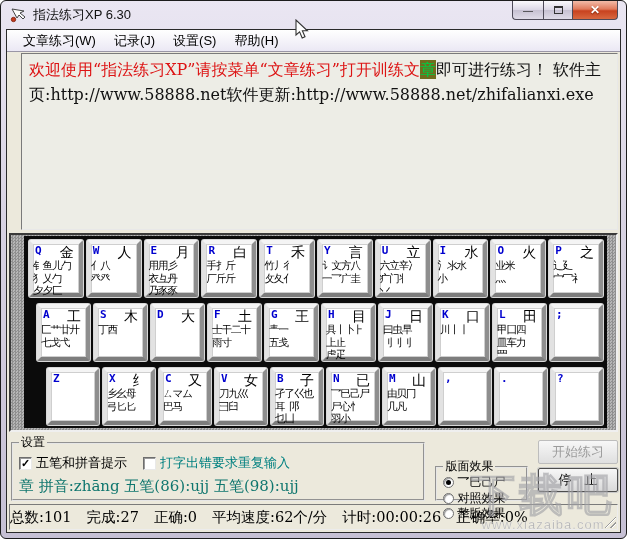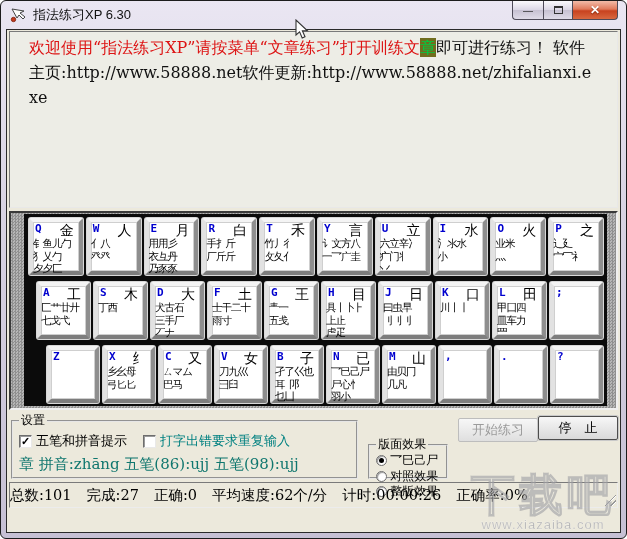--- a/index.html
+++ b/index.html
@@ -22,23 +22,23 @@
   .max-glyph{width:9px;height:8px;border:1px solid #333;border-top:2px solid #333;display:inline-block;background:transparent;}
 
   
   .client{position:absolute;left:5px;right:5px;top:28px;bottom:5px;border:1px solid #2a2a2a;
     background:#ECE9DC;overflow:hidden;}
   .menubar{height:22px;background:linear-gradient(180deg,#FFFFFF,#EBE8F4);border-bottom:1px solid #9a96a6;
     display:flex;align-items:center;padding-left:7px;font-size:13px;color:#000;}
   .menu-item{padding:2px 9px;}
 
   
-  .textarea{margin:1px 2px 0 2px;height:177px;background:#EDEDE6;
+  .textarea{margin:1px 2px 0 14px;height:177px;background:#EDEDE6;
     border:1px solid;border-color:#7a7a7a #e8e8e8 #e8e8e8 #7a7a7a;
-    padding:3px 19px;font-family:"DejaVu Serif","Liberation Serif",serif;
+    padding:3px 7px;font-family:"DejaVu Serif","Liberation Serif",serif;
     font-size:16px;line-height:25px;color:#111;word-break:break-all;}
   .typed{color:#DD1414;}
   .cur-char{background:#716D1E;color:#00CC44;}
 
   
   .kb{position:relative;margin:3px 2px 0 2px;height:199px;
     border:2px solid;border-color:#3a3a3a #efefef #efefef #3a3a3a;
     background-color:#A6A6A6;
     background-image:repeating-conic-gradient(#8f8f8f 0% 25%,#b6b6b6 0% 50%);
     background-size:3px 3px;}
@@ -68,21 +68,21 @@
     font-size:11px;font-weight:bold;color:#000;line-height:1;}
   .cb-item{display:flex;align-items:center;margin-right:16px;}
   .cb-item.teal{color:#008080;}
   .info-line{margin-top:5px;font-family:"DejaVu Serif","Liberation Serif",serif;
     font-size:15px;color:#0f766e;white-space:nowrap;}
   .fs-effects{width:96px;margin-left:10px;padding-top:0;margin-top:24px;}
   .radio-item{display:flex;align-items:center;font-size:12px;line-height:15.5px;white-space:nowrap;color:#000;}
   .radio-dot{width:11px;height:11px;border-radius:50%;background:#fff;border:1px solid #6e6e6e;
     box-shadow:inset 1px 1px 1px #9a9a9a;margin-right:3px;display:inline-flex;align-items:center;justify-content:center;}
   .radio-dot.sel::after{content:"";width:5px;height:5px;border-radius:50%;background:#000;}
-  .btn-col{display:flex;flex-direction:row;justify-content:flex-start;margin-left:10px;}
+  .btn-col{display:flex;flex-direction:column;justify-content:flex-start;margin-left:10px;}
   .btn{width:80px;height:24px;font-size:13px;text-align:center;line-height:22px;border-radius:2px;}
   .btn.start{margin-top:6px;color:#9b9b9b;background:linear-gradient(180deg,#F7F7F7,#DFDFDF);
     border:1px solid #bdbdbd;}
   .btn.stop{margin-top:4px;color:#000;background:linear-gradient(180deg,#F7F7F7,#D9D9D9);
     border:1px solid #4d4d4d;box-shadow:0 0 0 1px #c9c9c9;}
 
   
   .statusbar{position:relative;margin:3px 2px 0 2px;height:26px;
     border:1px solid;border-color:#7a7a7a #ececec #ececec #7a7a7a;
     display:flex;align-items:center;gap:15px;
@@ -120,20 +120,26 @@
           <span class="max-glyph"></span>
         </div>
       <div class="winbtn close">
           <span>✕</span>
         </div>
     </div>
   </div>
 
   <div class="client">
 
+    <div class="menubar">
+        <span class="menu-item">文章练习(W)</span>
+        <span class="menu-item">记录(J)</span>
+        <span class="menu-item">设置(S)</span>
+        <span class="menu-item">帮助(H)</span>
+      </div>
 
     <div class="textarea">
       <span class="typed">欢迎使用“指法练习XP”请按菜单“文章练习”打开训练文</span><span class="cur-char">章</span><span>即可进行练习！ 软件主页:http://www.58888.net软件更新:http://www.58888.net/zhifalianxi.exe</span>
     </div>
 
     <div class="kb">
       <div class="kb-black">
           <div class="kb-row r1">
             <div class="key">
               <span class="letter">Q</span>
@@ -231,25 +237,20 @@
             <div class="key">
               <span class="letter">S</span>
               <span class="main">木</span>
               <div class="radicals">
                 <div>丁西</div>
               </div>
             </div>
             <div class="key">
               <span class="letter">D</span>
               <span class="main">大</span>
-              <div class="radicals">
-                <div>犬古石</div>
-                <div>三手厂</div>
-                <div>丆ナ</div>
-              </div>
             </div>
             <div class="key">
               <span class="letter">F</span>
               <span class="main">土</span>
               <div class="radicals">
                 <div>士干二十</div>
                 <div>雨寸</div>
               </div>
             </div>
             <div class="key">

